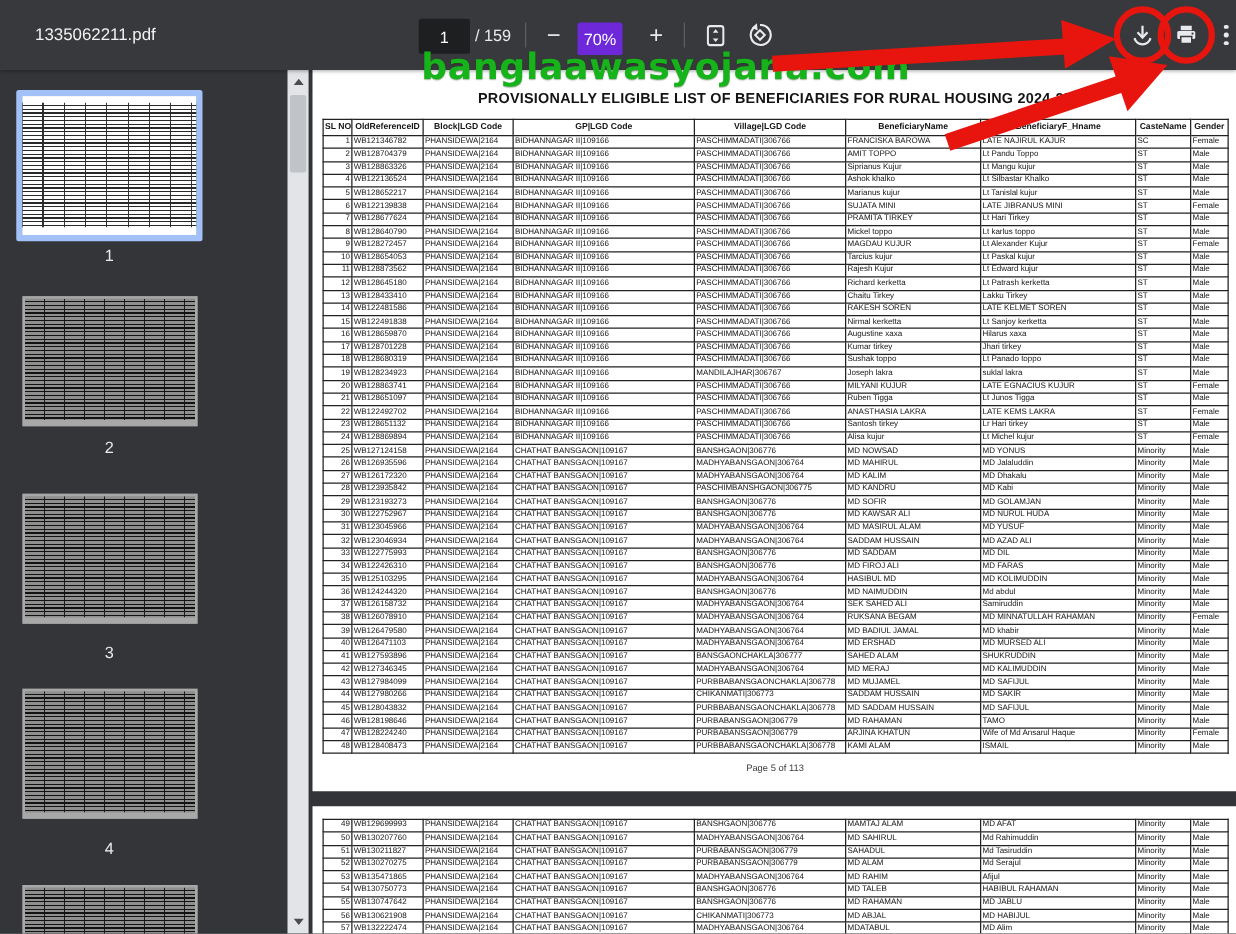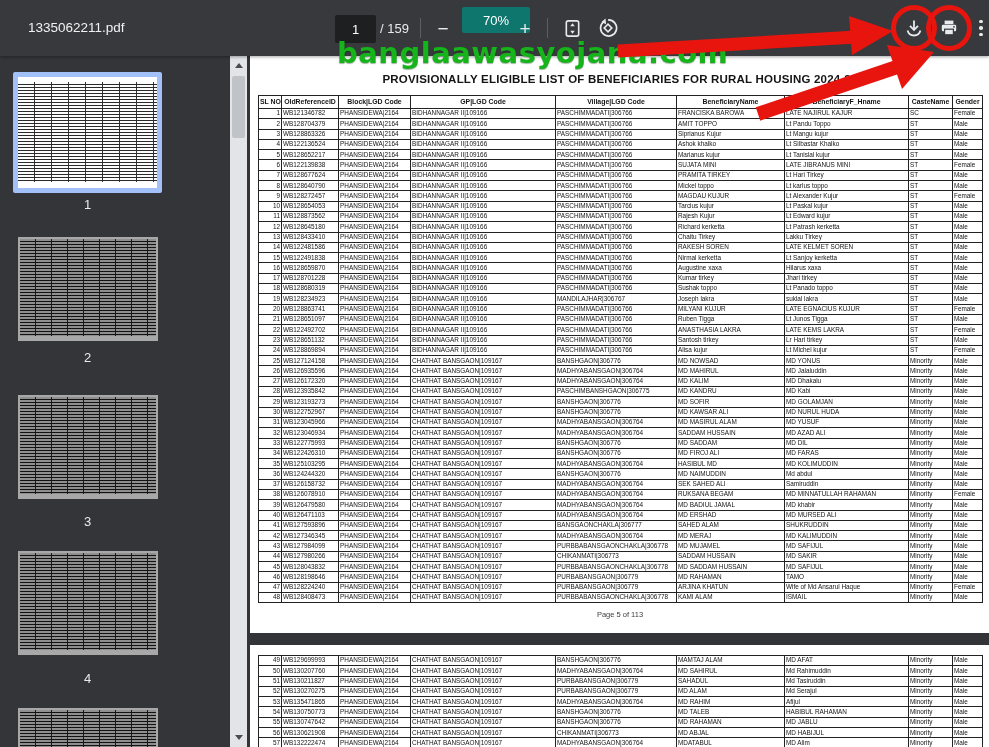--- a/index.html
+++ b/index.html
@@ -8,21 +8,21 @@
 
   
   .toolbar{position:absolute;left:0;top:0;width:989px;height:56px;background:#37393c;z-index:10;box-shadow:0 1px 3px rgba(0,0,0,.35);}
   .filename{position:absolute;left:28px;top:20px;font-size:13.5px;color:#f1f1f1;}
   .pg-input{position:absolute;left:335px;top:15px;width:37px;height:26px;background:#1d1f21;border:none;border-radius:2px;color:#fff;text-align:center;font-size:13px;font-family:"Liberation Sans",sans-serif;}
   .pg-total{position:absolute;left:380px;top:21px;font-size:13px;color:#e8eaed;}
   .tsep{position:absolute;top:18px;width:1px;height:20px;background:#5c5e60;}
   .tbtn{position:absolute;top:15px;width:26px;height:26px;display:flex;align-items:center;justify-content:center;color:#e8eaed;border-radius:50%;cursor:pointer;}
   .tbtn svg{display:block;}
   .glyph{font-size:19px;line-height:1;color:#e8eaed;}
-  .zoom-box{position:absolute;left:462px;top:7px;width:68px;height:26px;background:#0f766e;border-radius:2px;color:#fff;font-size:13px;display:flex;align-items:center;justify-content:center;}
+  .zoom-box{position:absolute;left:462px;top:18px;width:36px;height:26px;background:#6d28d9;border-radius:2px;color:#fff;font-size:13px;display:flex;align-items:center;justify-content:center;}
   .dots{display:flex;flex-direction:column;gap:3px;}
   .dots i{width:3.5px;height:3.5px;border-radius:50%;background:#e8eaed;}
 
   
   .sidebar{position:absolute;left:0;top:56px;width:247px;height:691px;background:#333538;overflow:hidden;z-index:5;}
   .thumb-wrap{position:absolute;left:18px;width:140px;height:104px;cursor:pointer;}
   .thumb-wrap.selected{left:13px;border:5px solid #a2c1f8;border-radius:2px;width:139px;height:111px;}
   .tpage{width:100%;height:100%;}
   .tpage.light{background-color:#fdfdfd;background-image:
       repeating-linear-gradient(to bottom, rgba(0,0,0,0) 0 2px, #2a2a2a 2px 3px),

